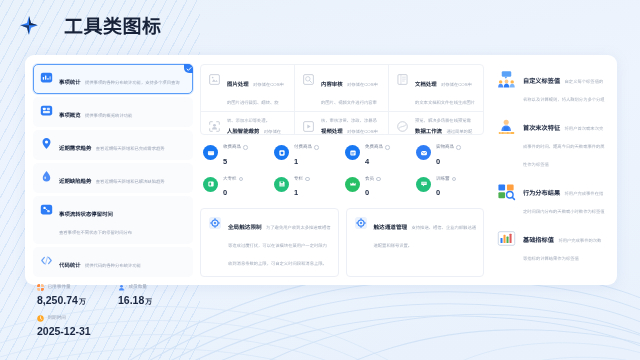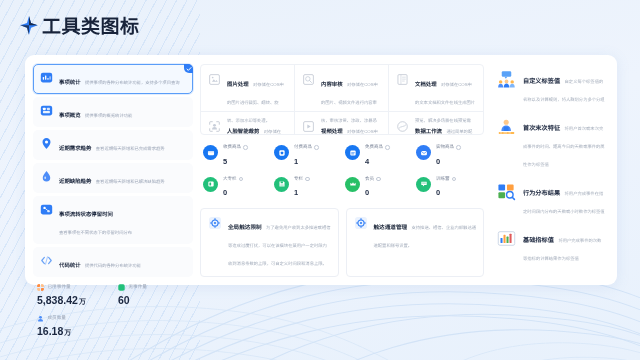--- a/index.html
+++ b/index.html
@@ -30,21 +30,21 @@
       rgba(190,215,245,0) 1px,
       rgba(190,215,245,0) 9px);
     opacity: .85;
   }
   .bg-waves { position: absolute; right: -40px; bottom: -70px; width: 560px; height: 300px; opacity: .85; }
   .bg-waves-bl { position: absolute; left: -60px; bottom: -80px; width: 460px; height: 220px; opacity: .7; }
 
   
   .header {
     position: absolute; left: 0; top: 0; right: 0; height: 52px;
-    display: flex; align-items: center; gap: 2px;
+    display: flex; align-items: center; gap: 24px;
     padding-left: 18px;
     z-index: 3;
   }
   .spark-icon { width: 22px; height: 22px; display: block; flex: 0 0 auto; }
   .page-title {
     font-size: 19px; font-weight: 700; color: #18233a;
     letter-spacing: .5px; line-height: 1;
   }
 
   
@@ -329,44 +329,45 @@
       <div class="stat-cell">
         <div class="stat-head">
           <svg class="stat-dot" viewBox="0 0 10 10">
               <rect x="0" y="0" width="4.3" height="4.3" rx="1" fill="#ff8a3d"></rect>
               <rect x="5.7" y="0" width="4.3" height="4.3" rx="1" fill="#ffc08a"></rect>
               <rect x="0" y="5.7" width="4.3" height="4.3" rx="1" fill="#ffc08a"></rect>
               <rect x="5.7" y="5.7" width="4.3" height="4.3" rx="1" fill="#ff8a3d"></rect>
             </svg>
           <span class="stat-label">已用事件量</span>
         </div>
-        <div class="stat-value"><span>5,838.42</span><span class="unit">万</span></div>
-      </div>
-
-      <div class="stat-cell">
-        <div class="stat-head">
-          <svg class="stat-dot" viewBox="0 0 10 10">
-              <rect x="0.4" y="0.4" width="9.2" height="9.2" rx="2" fill="#22c07a"></rect>
-            </svg>
-          <span class="stat-label">无事件量</span>
-        </div>
-        <div class="stat-value"><span>60</span><span class="unit"></span></div>
-      </div>
+        <div class="stat-value"><span>8,250.74</span><span class="unit">万</span></div>
+      </div>
+
 
       <div class="stat-cell">
         <div class="stat-head">
           <svg class="stat-dot" viewBox="0 0 10 10">
               <circle cx="5" cy="3.3" r="2" fill="#4d8df8"></circle>
               <path d="M1.3 9.4 C1.3 6.9 3 5.8 5 5.8 C7 5.8 8.7 6.9 8.7 9.4z" fill="#4d8df8"></path>
             </svg>
           <span class="stat-label">成员数量</span>
         </div>
         <div class="stat-value"><span>16.18</span><span class="unit">万</span></div>
       </div>
 
+      <div class="stat-cell">
+        <div class="stat-head">
+          <svg class="stat-dot" viewBox="0 0 10 10">
+              <circle cx="5" cy="5" r="4.6" fill="#ffa726"></circle>
+              <path d="M5 2.4 V5.2 L7 6.4" stroke="#fff" stroke-width="1" fill="none" stroke-linecap="round"></path>
+            </svg>
+          <span class="stat-label">到期时间</span>
+        </div>
+        <div class="stat-value"><span>2025-12-31</span><span class="unit"></span></div>
+      </div>
     </div>
   </div>
 
   <div class="col-mid">
 
     <div class="feature-grid">
       <div class="feature-cell">
         <span class="f-icon">
           <svg viewBox="0 0 20 20">
               <rect x="2.5" y="2.5" width="15" height="15" rx="2" fill="none" stroke="#b9c0cc" stroke-width="1.1"></rect>

